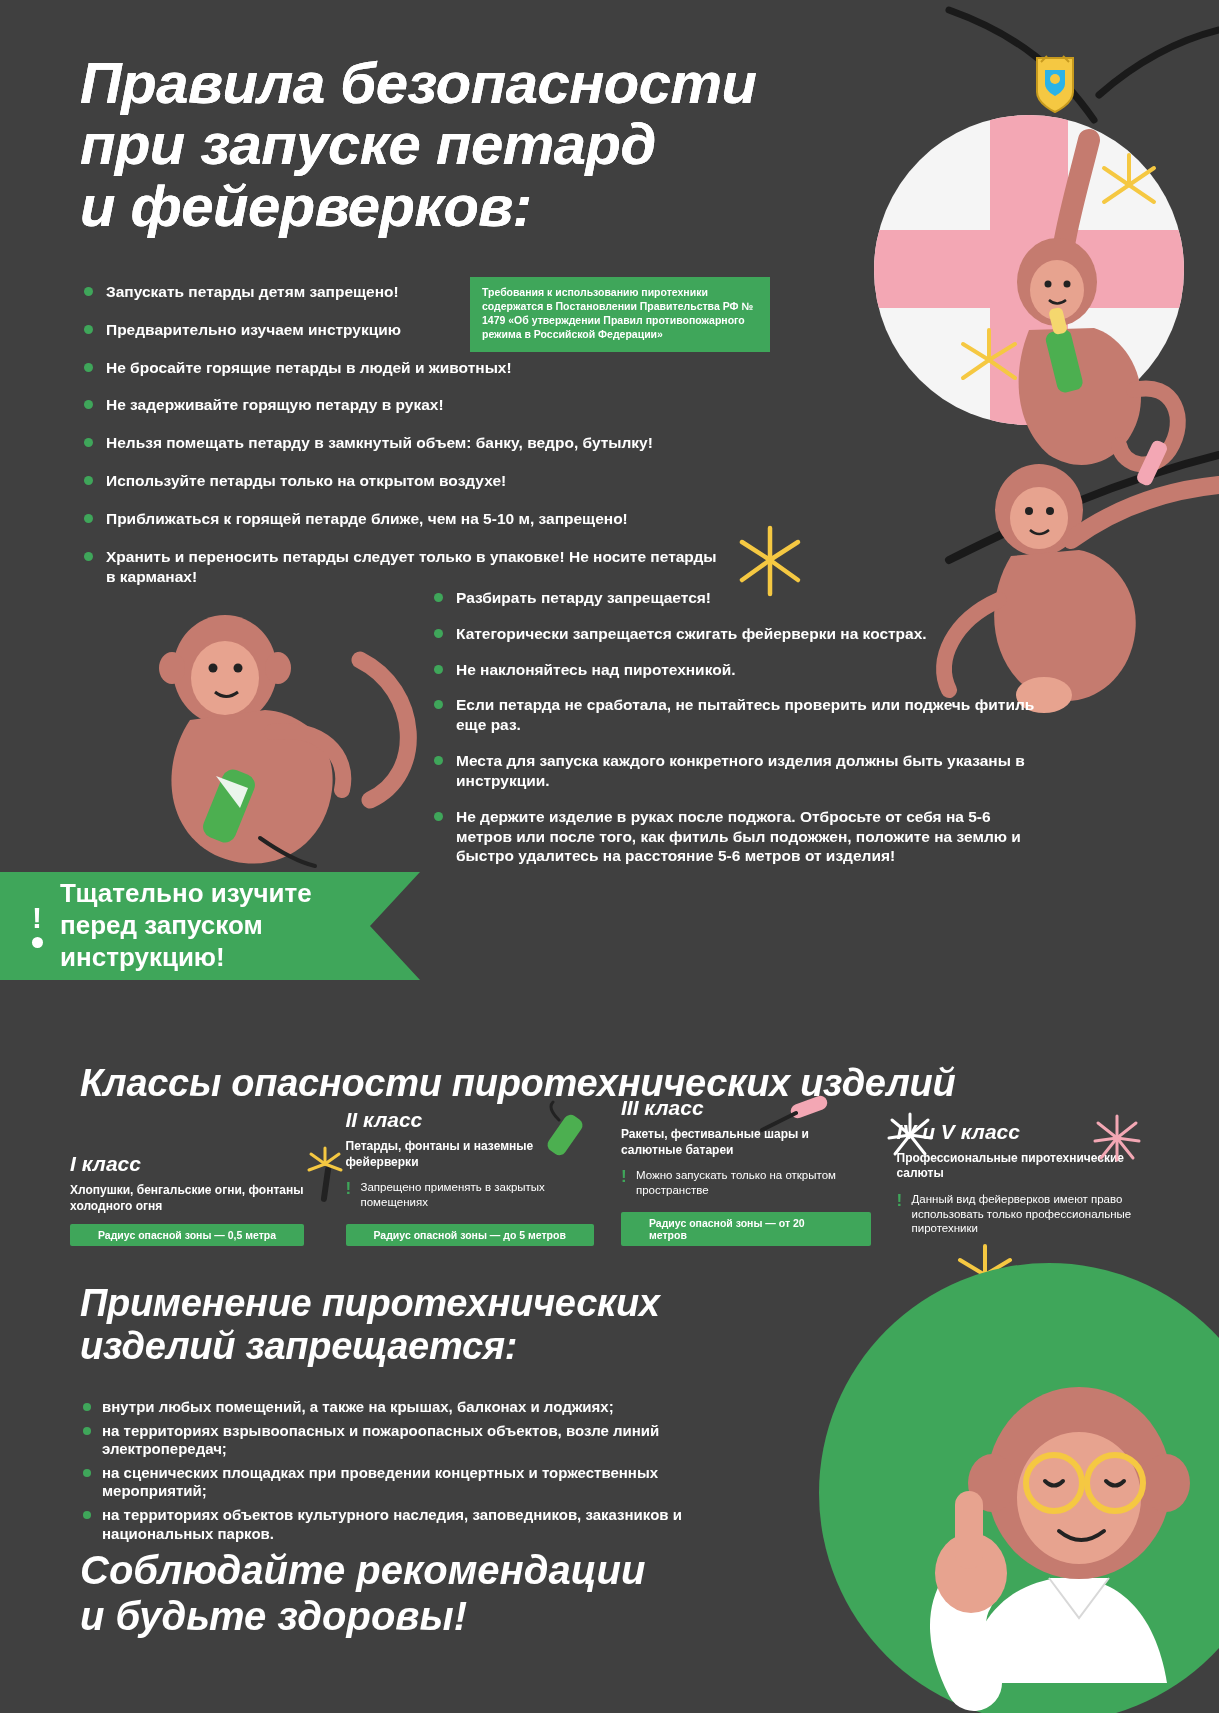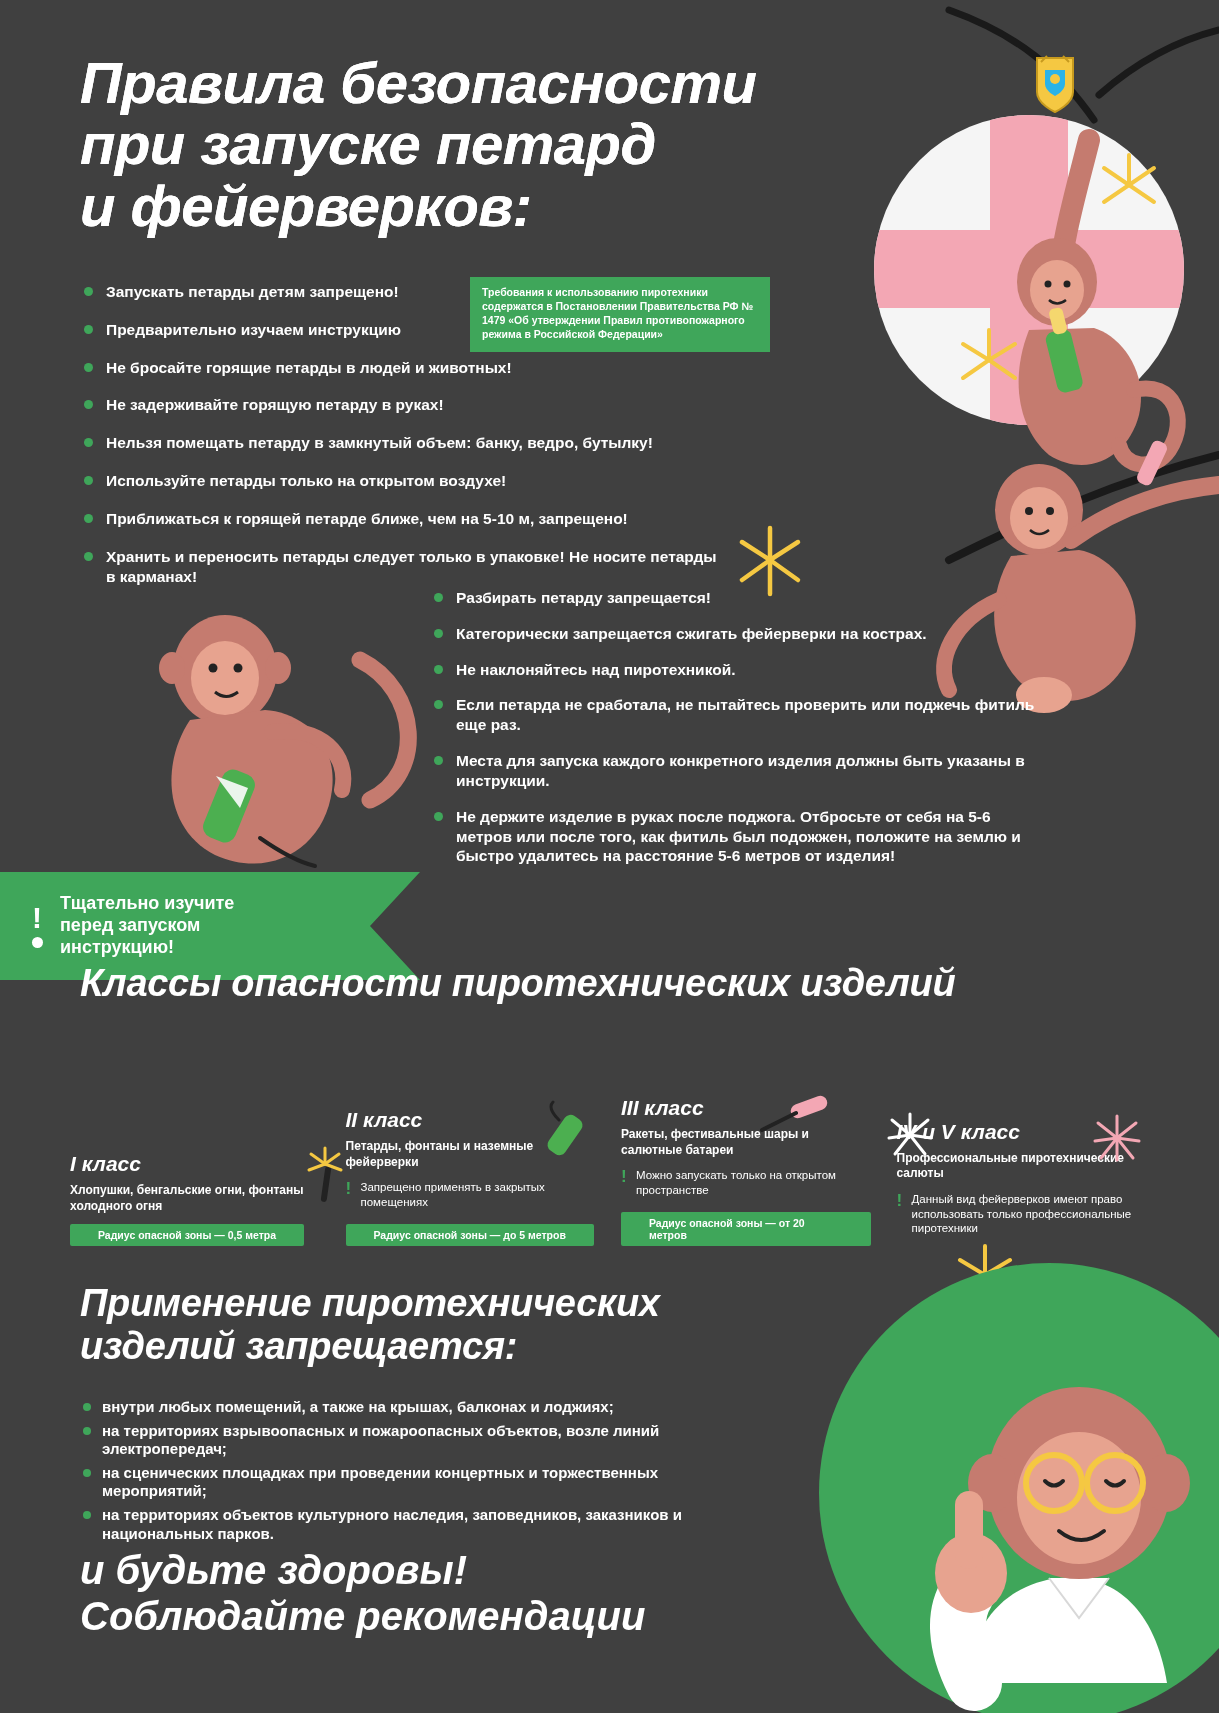--- a/index.html
+++ b/index.html
@@ -111,35 +111,35 @@
     padding-left: 14px;
   }
   .ribbon .excl .dot {
     display: block;
     width: 11px; height: 11px;
     border-radius: 50%;
     background: #fff;
     margin: 6px auto 0;
   }
   .ribbon .txt {
-    font-size: 18px;
+    font-size: 26px;
     line-height: 1.22;
     font-weight: bold;
   }
 
   
   .sec-title {
     position: absolute;
     color: #fff;
     font-weight: bold;
     font-style: italic;
     font-size: 38px;
     letter-spacing: -0.3px;
   }
-  #title-classes { top: 962px; left: 80px; width: 1060px; }
+  #title-classes { top: 1062px; left: 80px; width: 1060px; }
 
   .class-grid {
     position: absolute;
     top: 1096px; left: 70px;
     width: 1090px;
     display: flex;
     gap: 12px;
     align-items: flex-end;
   }
   .class-col { width: 272px; padding-right: 14px; position: relative; }
@@ -489,17 +489,17 @@
   </div>
 
   <ul id="list-prohibited">
     <li>внутри любых помещений, а также на крышах, балконах и лоджиях;</li>
     <li>на территориях взрывоопасных и пожароопасных объектов, возле линий электропередач;</li>
     <li>на сценических площадках при проведении концертных и торжественных мероприятий;</li>
     <li>на территориях объектов культурного наследия, заповедников, заказников и национальных парков.</li>
   </ul>
 
   <div id="final">
+    <span>Соблюдайте рекомендации</span>
     <span>и будьте здоровы!</span>
-    <span>Соблюдайте рекомендации</span>
   </div>
 
 </div>
 
 </body></html>

